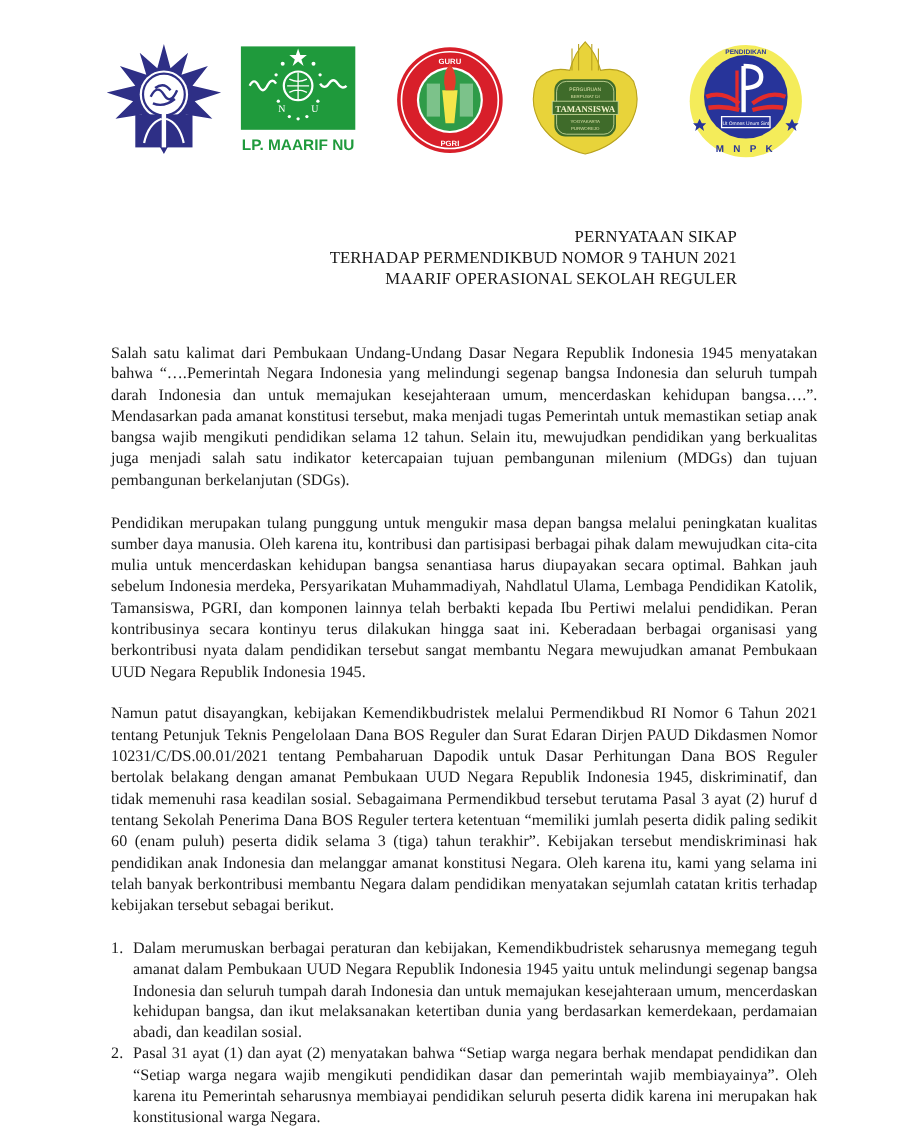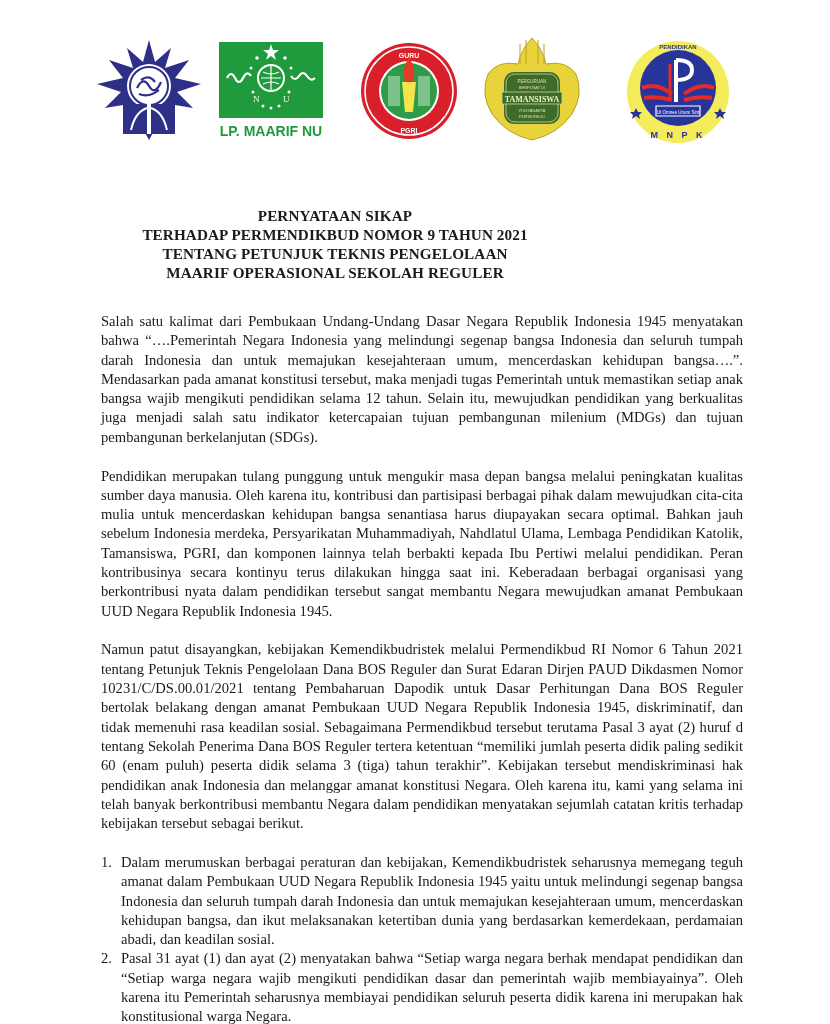--- a/index.html
+++ b/index.html
@@ -1,21 +1,21 @@
 <!DOCTYPE html>
 <html><head>
 <meta charset="utf-8">
 <style>
   html, body { margin: 0; padding: 0; background: #ffffff; }
   body { width: 830px; height: 1024px; overflow: hidden; position: relative;
          font-family: "Liberation Serif", "DejaVu Serif", serif; color: #1a1a1a; }
   .logos { position: absolute; top: 36px; left: 0; width: 830px; height: 110px; }
   .logo { position: absolute; }
-  .title { position: absolute; top: 206px; left: 0; width: 670px; text-align: center;
-           font-weight: bold; font-size: 15.2px; line-height: 19px; letter-spacing: 0.1px; }
+  .title { position: absolute; top: 206px; left: 0; width: 670px; text-align: right;
+           font-weight: normal; font-size: 15.2px; line-height: 19px; letter-spacing: 0.1px; }
   .title div { white-space: nowrap; }
   .body { position: absolute; left: 101px; width: 642px; top: 312px;
           font-size: 14.6px; line-height: 19.3px; text-align: justify; }
   .para { margin: 0 0 19.5px 0; }
   .para b, .item b { font-weight: normal; }
   ol.list { list-style: none; margin: 0; padding: 0; }
   .item { position: relative; padding-left: 20px; margin: 0; }
   .num { position: absolute; left: 0; top: 0; }
 </style>
 </head>
@@ -96,21 +96,20 @@
     <polygon points="10,68 12,72 16,72 13,75 14,79 10,76 6,79 7,75 4,72 8,72" fill="#27349a"></polygon>
     <polygon points="94,68 96,72 100,72 97,75 98,79 94,76 90,79 91,75 88,72 92,72" fill="#27349a"></polygon>
     <text x="52" y="98" font-size="9" fill="#27349a" text-anchor="middle" font-family="Liberation Sans, sans-serif" font-weight="bold" letter-spacing="3">M N P K</text>
     <text x="52" y="9" font-size="6" fill="#27349a" text-anchor="middle" font-family="Liberation Sans, sans-serif" font-weight="bold">PENDIDIKAN</text>
   </svg>
 </div>
 
 <div class="title">
   <div>PERNYATAAN SIKAP</div>
   <div>TERHADAP PERMENDIKBUD NOMOR 9 TAHUN 2021</div>
-  <div>TENTANG PETUNJUK TEKNIS PENGELOLAAN</div>
   <div>MAARIF OPERASIONAL SEKOLAH REGULER</div>
 </div>
 
 <div class="body">
   <p class="para">Salah satu kalimat dari Pembukaan Undang-Undang Dasar Negara Republik Indonesia 1945 menyatakan bahwa “….Pemerintah Negara Indonesia yang melindungi segenap bangsa Indonesia dan seluruh tumpah darah Indonesia dan untuk memajukan kesejahteraan umum, mencerdaskan kehidupan bangsa….”. Mendasarkan pada amanat konstitusi tersebut, maka menjadi tugas Pemerintah untuk memastikan setiap anak bangsa wajib mengikuti pendidikan selama 12 tahun. Selain itu, mewujudkan pendidikan yang berkualitas juga menjadi salah satu indikator ketercapaian tujuan pembangunan milenium (MDGs) dan tujuan pembangunan berkelanjutan (SDGs).</p>
   <p class="para">Pendidikan merupakan tulang punggung untuk mengukir masa depan bangsa melalui peningkatan kualitas sumber daya manusia. Oleh karena itu, kontribusi dan partisipasi berbagai pihak dalam mewujudkan cita-cita mulia untuk mencerdaskan kehidupan bangsa senantiasa harus diupayakan secara optimal. Bahkan jauh sebelum Indonesia merdeka, Persyarikatan Muhammadiyah, Nahdlatul Ulama, Lembaga Pendidikan Katolik, Tamansiswa, PGRI, dan komponen lainnya telah berbakti kepada Ibu Pertiwi melalui pendidikan. Peran kontribusinya secara kontinyu terus dilakukan hingga saat ini. Keberadaan berbagai organisasi yang berkontribusi nyata dalam pendidikan tersebut sangat membantu Negara mewujudkan amanat Pembukaan UUD Negara Republik Indonesia 1945.</p>
   <p class="para"><span>Namun patut disayangkan, kebijakan Kemendikbudristek melalui Permendikbud RI Nomor 6 Tahun 2021 tentang Petunjuk Teknis Pengelolaan Dana BOS Reguler dan Surat Edaran Dirjen PAUD Dikdasmen Nomor 10231/C/DS.00.01/2021 tentang Pembaharuan Dapodik untuk Dasar Perhitungan Dana BOS Reguler </span><b>bertolak belakang</b><span> dengan amanat Pembukaan UUD Negara Republik Indonesia 1945, </span><b>diskriminatif</b><span>, dan </span><b>tidak memenuhi rasa keadilan sosial</b><span>. Sebagaimana Permendikbud tersebut terutama Pasal 3 ayat (2) huruf d tentang Sekolah Penerima Dana BOS Reguler tertera ketentuan “memiliki jumlah peserta didik paling sedikit 60 (enam puluh) peserta didik selama 3 (tiga) tahun terakhir”. Kebijakan tersebut mendiskriminasi hak pendidikan anak Indonesia dan melanggar amanat konstitusi Negara. Oleh karena itu, kami yang selama ini telah banyak berkontribusi membantu Negara dalam pendidikan menyatakan sejumlah catatan kritis terhadap kebijakan tersebut sebagai berikut.</span></p>
 
   <ol class="list">
     <li class="item">

